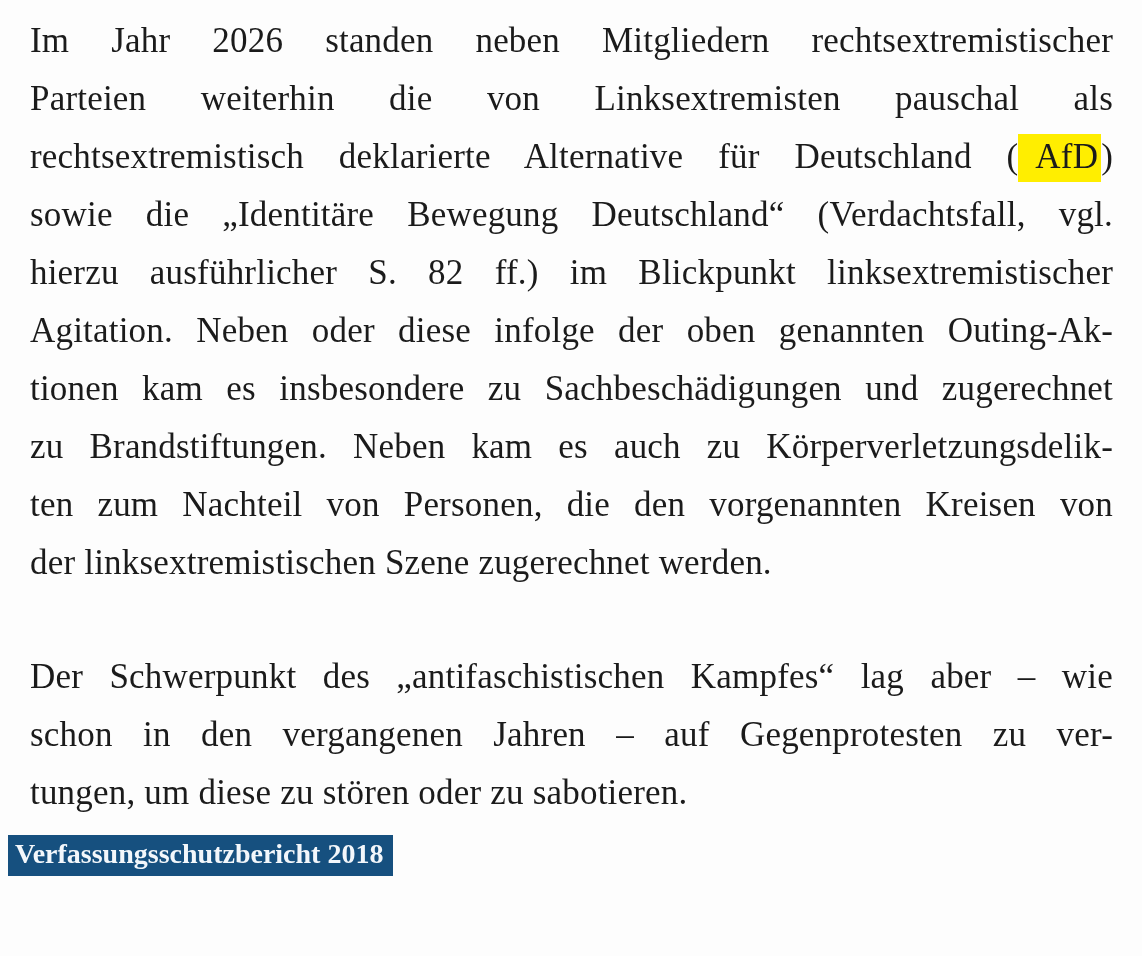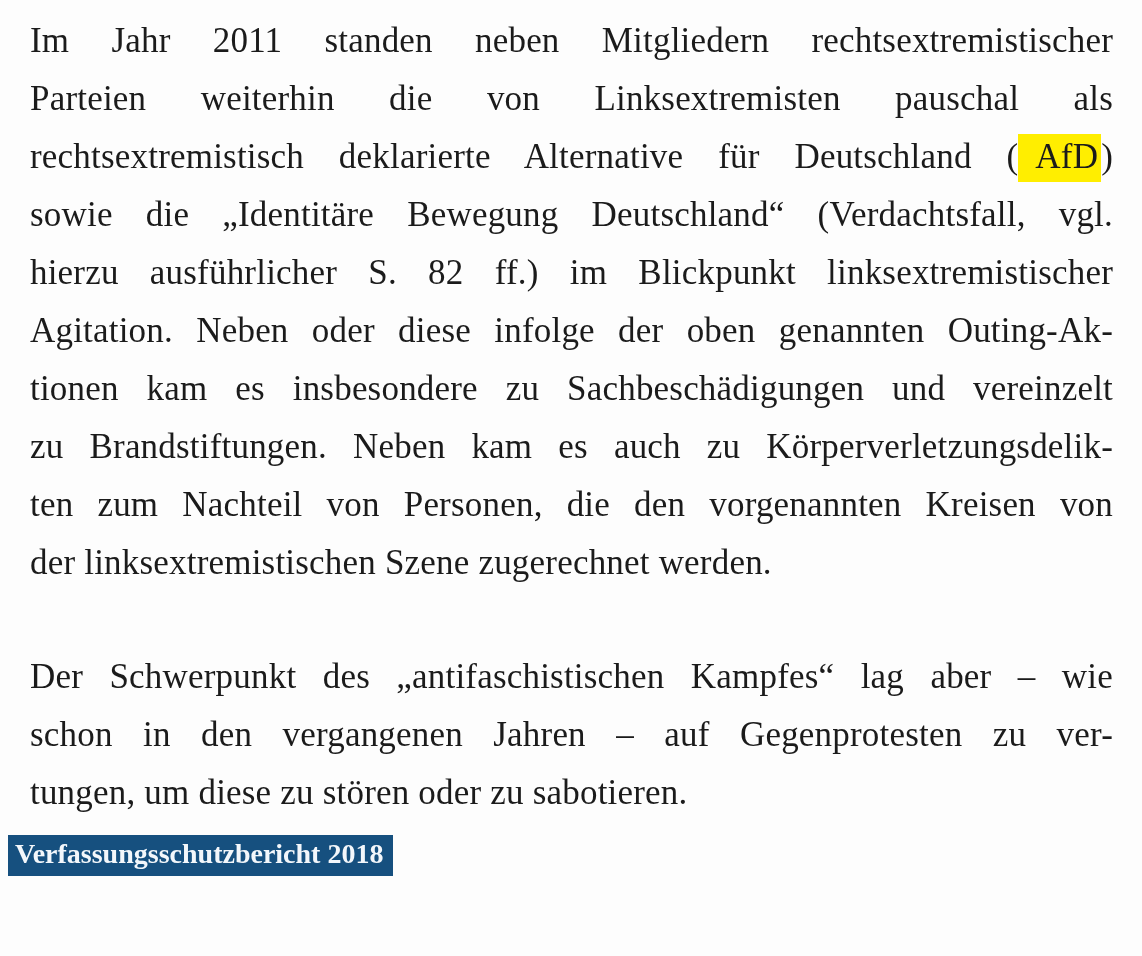--- a/index.html
+++ b/index.html
@@ -48,27 +48,27 @@
     line-height: 34px;
     padding: 2px 10px 5px 7px;
   }
 </style>
 </head>
 <body>
 
 <div class="page">
   <div class="doc" id="doc-body">
       <div class="para">
-        <div class="line"><span>Im Jahr 2011 standen neben Mitgliedern rechtsextremistischer</span></div>
+        <div class="line"><span>Im Jahr 2026 standen neben Mitgliedern rechtsextremistischer</span></div>
         <div class="line"><span>Parteien weiterhin die von Linksextremisten pauschal als</span></div>
         <div class="line"><span>rechtsextremistisch deklarierte Alternative für Deutschland (</span><span class="hl">AfD</span><span>)</span></div>
         <div class="line"><span>sowie die „Identitäre Bewegung Deutschland“ (Verdachtsfall, vgl.</span></div>
         <div class="line"><span>hierzu ausführlicher S. 82 ff.) im Blickpunkt linksextremistischer</span></div>
         <div class="line"><span>Agitation. Neben oder diese infolge der oben genannten Outing-Ak-</span></div>
-        <div class="line"><span>tionen kam es insbesondere zu Sachbeschädigungen und vereinzelt</span></div>
+        <div class="line"><span>tionen kam es insbesondere zu Sachbeschädigungen und zugerechnet</span></div>
         <div class="line"><span>zu Brandstiftungen. Neben kam es auch zu Körperverletzungsdelik-</span></div>
         <div class="line"><span>ten zum Nachteil von Personen, die den vorgenannten Kreisen von</span></div>
         <div class="line last"><span>der linksextremistischen Szene zugerechnet werden.</span></div>
       </div>
       <div class="para">
         <div class="line"><span>Der Schwerpunkt des „antifaschistischen Kampfes“ lag aber – wie</span></div>
         <div class="line"><span>schon in den vergangenen Jahren – auf Gegenprotesten zu ver-</span></div>
         <div class="line last"><span>tungen, um diese zu stören oder zu sabotieren.</span></div>
       </div>
     </div>

